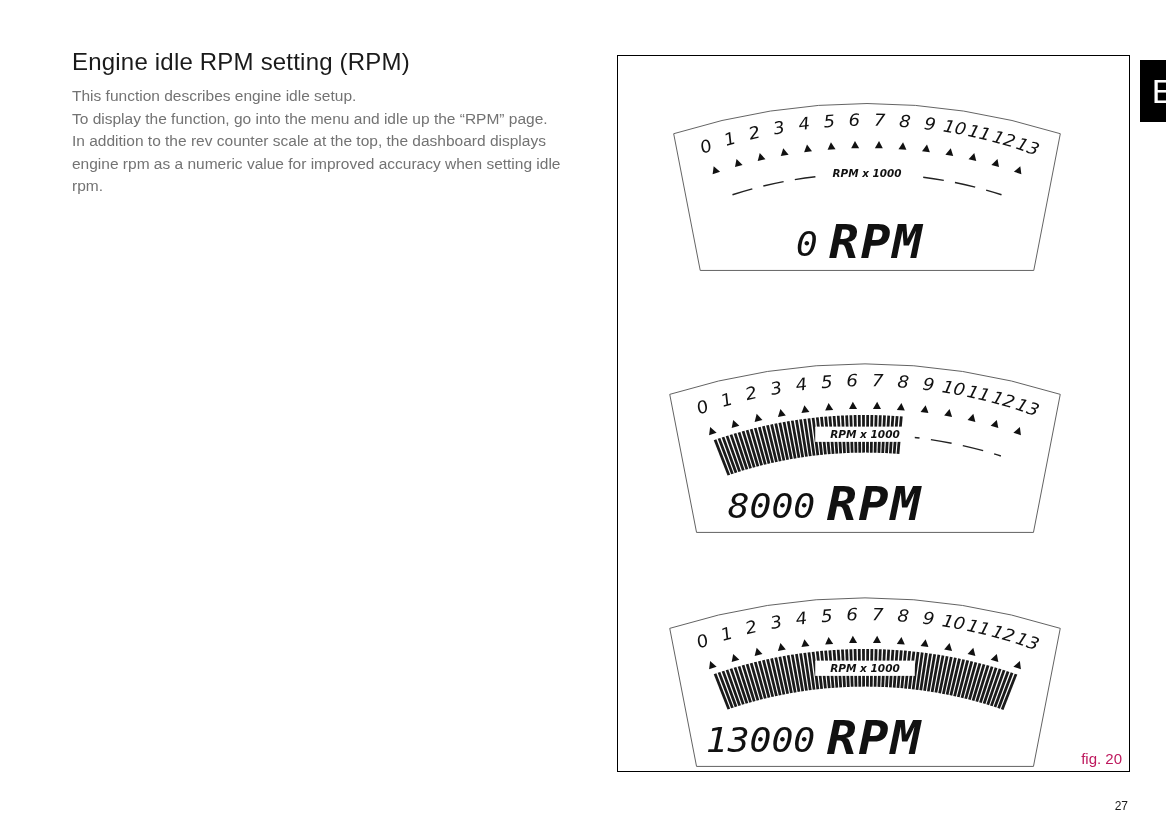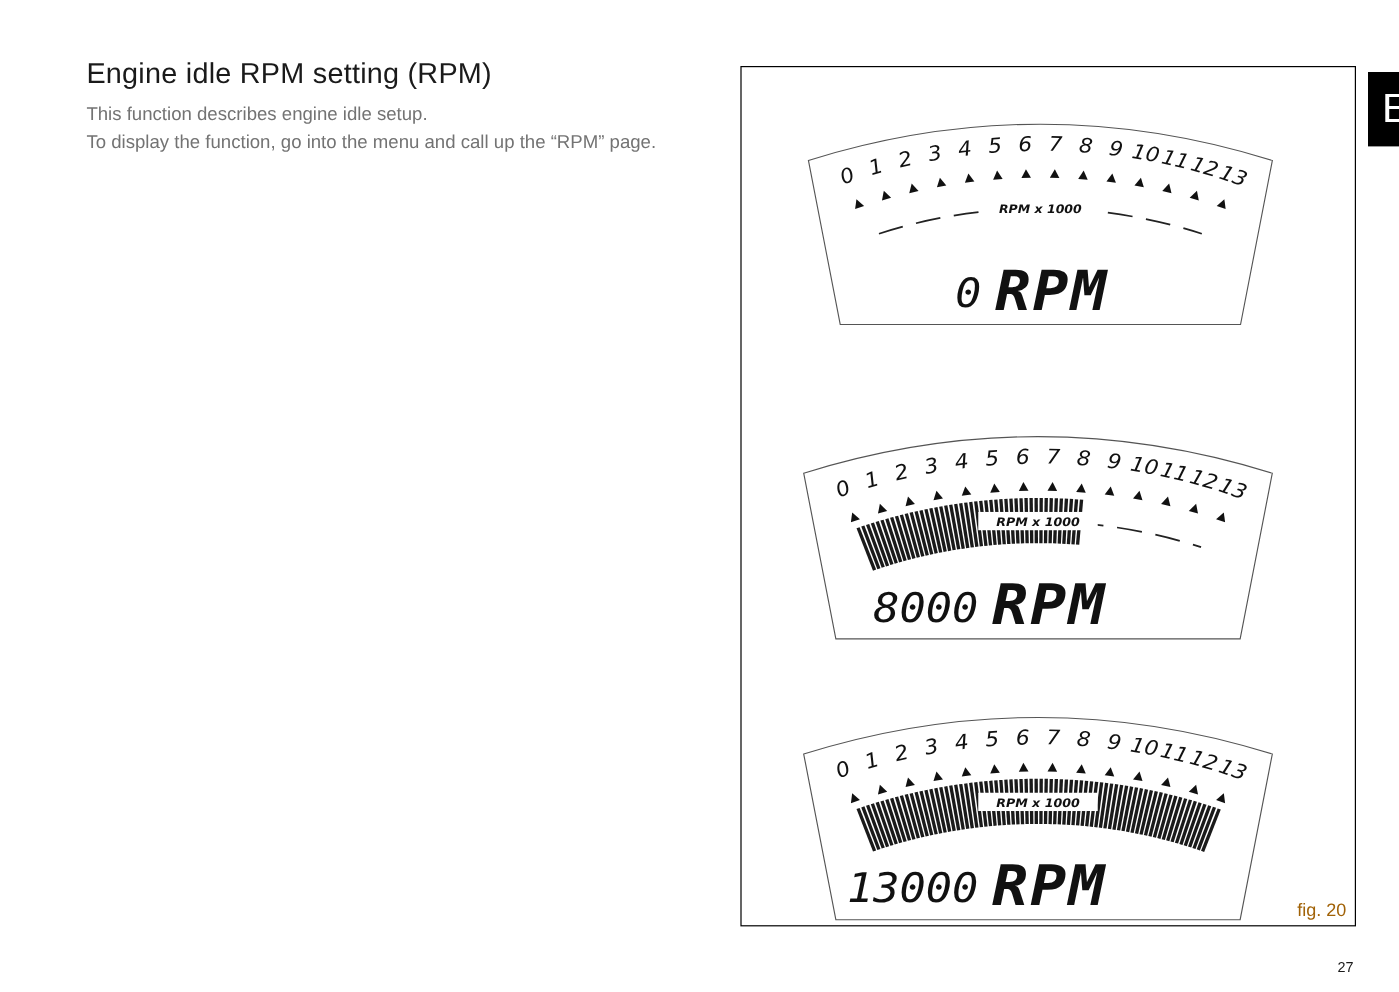--- a/index.html
+++ b/index.html
@@ -8,34 +8,35 @@
   .article{position:absolute;left:52px;top:48px;width:492px;}
   .title{font-size:24px;font-weight:400;margin:0 0 9px 0;letter-spacing:.2px;color:#1a1a1a;}
   .article p{margin:0;font-size:15.5px;line-height:22.5px;color:#737373;}
   .figure-box{position:absolute;left:597px;top:55px;width:513px;height:717px;
               border:1px solid #000;box-sizing:border-box;background:#fff;}
   .gauge{position:absolute;}
   .gauge svg{display:block;width:100%;height:100%;}
   .g0{left:50px;top:12px;width:398px;height:206px;}
   .g1{left:46px;top:272px;width:402px;height:208px;}
   .g2{left:46px;top:506px;width:402px;height:208px;}
-  .fig-label{position:absolute;right:7px;bottom:4px;font-size:15px;color:#a16207;}
+  .fig-label{position:absolute;right:7px;bottom:4px;font-size:15px;color:#be185d;}
   .lang-tab{position:absolute;left:1120px;top:60px;width:46px;height:62px;background:#000;
             color:#fff;display:flex;align-items:center;justify-content:center;font-size:34px;}
   .page-number{position:absolute;right:58px;bottom:14px;font-size:12px;color:#1a1a1a;}
 </style>
 </head>
 <body>
 
 <div class="page">
 
   <div class="article">
     <h1 class="title">Engine idle RPM setting (RPM)</h1>
     <p>This function describes engine idle setup.</p>
-    <p>To display the function, go into the menu and call up the “RPM” page.</p>
+    <p>To display the function, go into the menu and idle up the “RPM” page.</p>
+    <p>In addition to the rev counter scale at the top, the dashboard displays engine rpm as a numeric value for improved accuracy when setting idle rpm.</p>
   </div>
 
   <div class="figure-box">
     <div class="gauge g0">
         <svg viewBox="0 0 420 232" preserveAspectRatio="none">
           <path d="M34,228 L6,74 Q210,6 414,74 L386,228 Z" fill="#fff" stroke="#555" stroke-width="1"></path>
           <path d="M68.05228465667972,142.75390103869785 A436,436 0 0 1 351.9477153433203,142.75390103869785" fill="none" stroke="#222" stroke-width="1.6" stroke-dasharray="22 12"></path>
           <g>
             <path d="M0,-5 L4.2,3.2 L-4.2,3.2 Z" fill="#111" transform="translate(49.93457292358704,115.22385347219483) rotate(-20)"></path>
             <text x="42.410129770422344" y="94.55061581490486" text-anchor="middle" font-size="19" font-style="italic" font-family="&quot;DejaVu Sans&quot;,sans-serif" fill="#111" transform="rotate(-20 42.410129770422344 94.55061581490486)">0</text>

